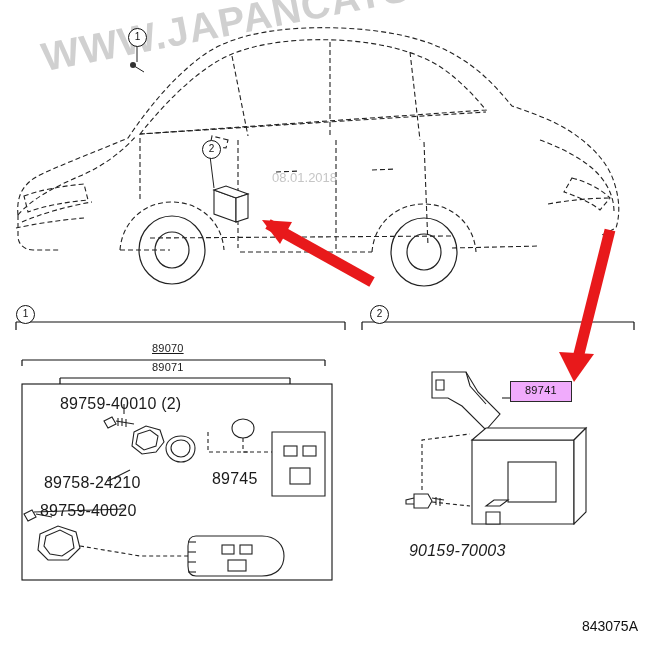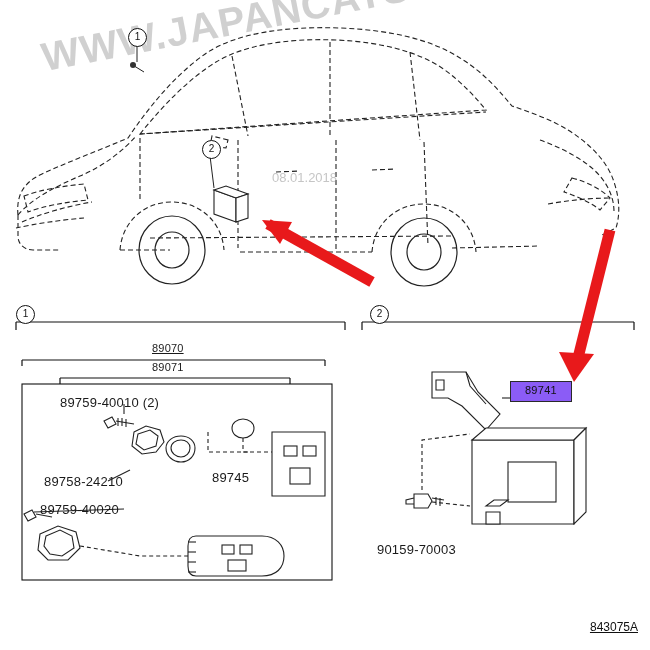--- a/index.html
+++ b/index.html
@@ -20,42 +20,42 @@
   .svg-layer {
     position: absolute;
     left: 0;
     top: 0;
     width: 650px;
     height: 650px;
   }
   .lbl {
     position: absolute;
     font-family: "Liberation Sans", sans-serif;
-    font-size: 13px;
+    font-size: 16px;
     color: #1a1a1a;
     white-space: nowrap;
     letter-spacing: 0.2px;
   }
   .lbl.code { font-size: 11px; }
   .callout-num {
     position: absolute;
     width: 17px;
     height: 17px;
     border: 1.3px solid #111;
     border-radius: 50%;
     background: #fff;
     font-size: 10px;
     line-height: 15px;
     text-align: center;
     color: #111;
     font-family: "Liberation Sans", sans-serif;
   }
   .highlight-box {
     position: absolute;
-    background: #8b5cf6;
+    background: #f0abfc;
     border: 1px solid #2a2a2a;
     font-size: 11px;
     color: #111;
     text-align: center;
     line-height: 17px;
     letter-spacing: 0.3px;
   }
   .watermark {
     position: absolute;
     font-family: "Liberation Sans", sans-serif;
@@ -76,23 +76,22 @@
     left: 272px;
     top: 170px;
     font-size: 13px;
     color: rgba(150,150,150,0.55);
     font-weight: normal;
   }
   #sheet-code {
     position: absolute;
     right: 12px;
     bottom: 16px;
-    font-size: 12px;
+    font-size: 14px;
     color: #111;
-    text-decoration: underline;
   }
 </style>
 </head>
 <body>
 
 <div id="page">
 
   <svg class="svg-layer" viewBox="0 0 650 650">
     <defs>
       <marker id="arrowhead" markerWidth="6" markerHeight="6" refX="0" refY="3" orient="auto">
@@ -275,17 +274,17 @@
 
   <div class="lbl code" style="left:152px; top:342px;text-decoration:underline;">89070</div>
   <div class="lbl code" style="left:152px; top:361px;text-align:center;">89071</div>
 
   <div class="lbl" style="left:60px; top:395px;">89759-40010 (2)</div>
   <div class="lbl" style="left:44px; top:474px;">89758-24210</div>
   <div class="lbl" style="left:40px; top:502px;">89759-40020</div>
   <div class="lbl" style="left:212px; top:470px;">89745</div>
 
   <div class="highlight-box" style="left:510px; top:381px; width:60px; height:19px;">89741</div>
-  <div class="lbl" style="left:377px; top:542px;">90159-70003</div>
+  <div class="lbl" style="left:409px; top:542px;font-style:italic;">90159-70003</div>
 
   <div id="sheet-code">843075A</div>
 
 </div>
 
 </body></html>

